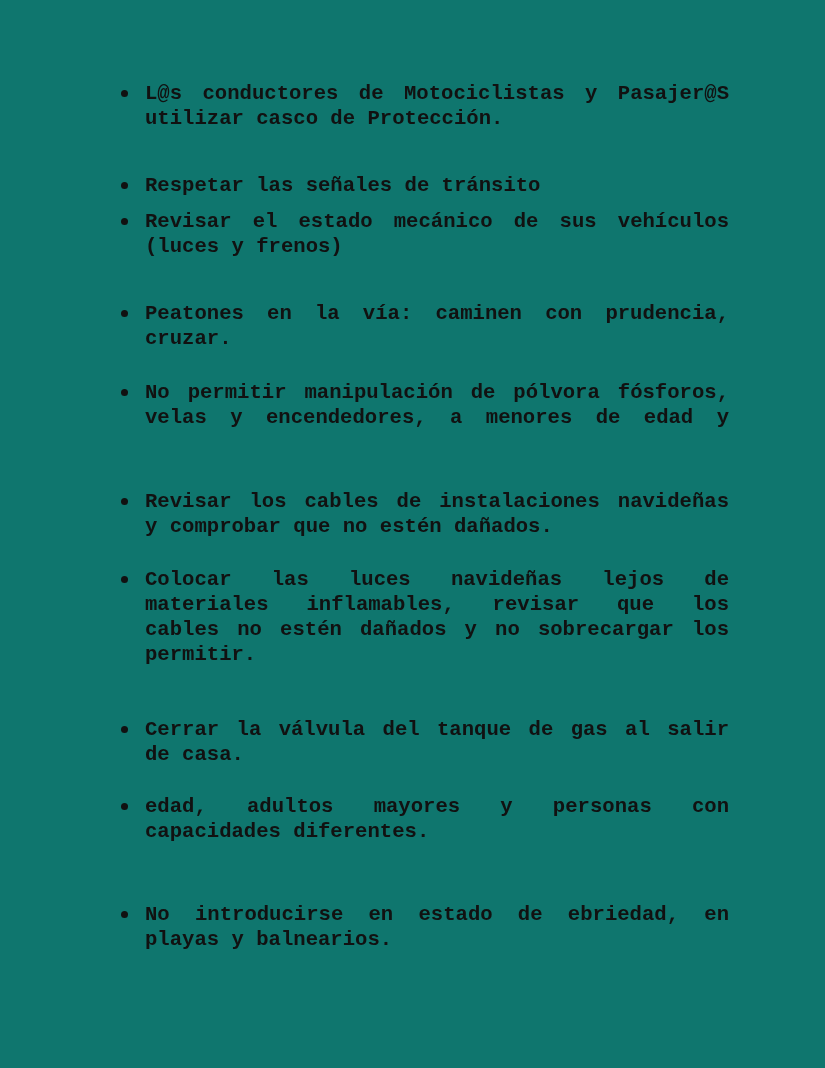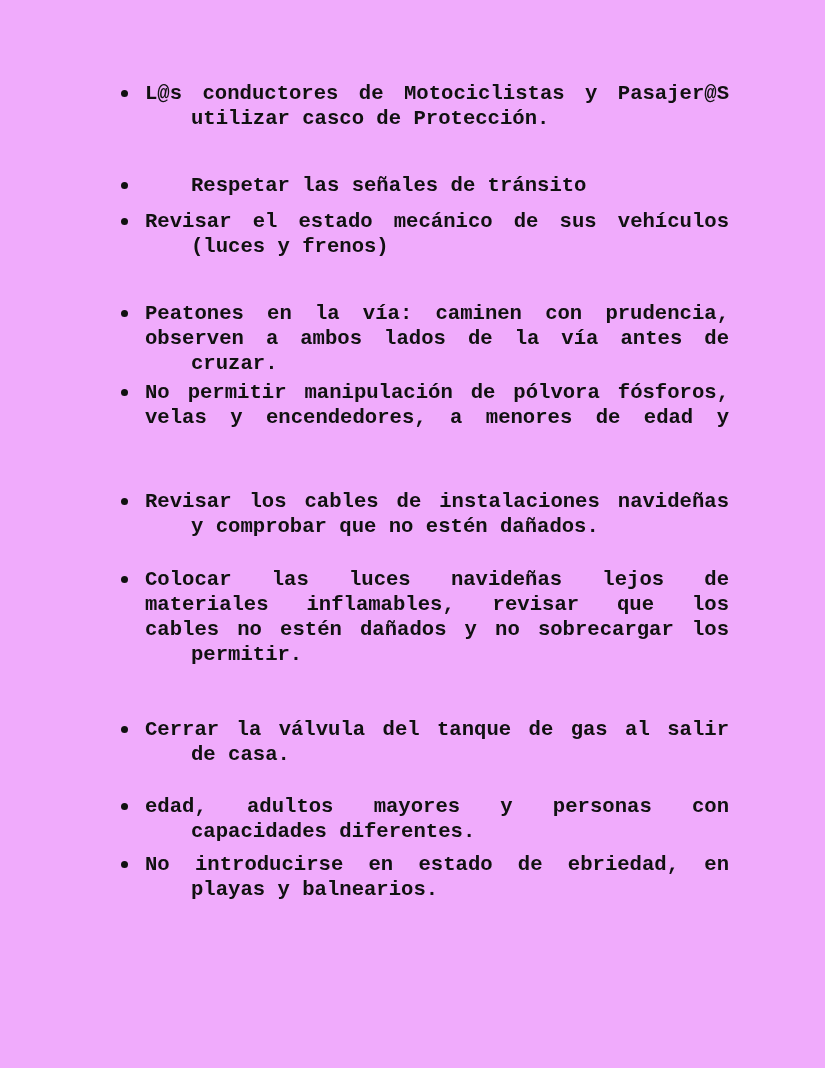--- a/index.html
+++ b/index.html
@@ -1,17 +1,17 @@
 <!DOCTYPE html>
 <html><head>
   <meta charset="utf-8">
   <style>
     html, body { margin: 0; padding: 0; background: #ffffff; }
     body { width: 825px; height: 1068px; position: relative; overflow: hidden; }
-    .page { position: absolute; left: 0; top: 0; width: 825px; height: 1068px; background: #f0abfc; }
+    .page { position: absolute; left: 0; top: 0; width: 825px; height: 1068px; background: #0f766e; }
     .item {
       position: absolute;
       left: 145px;
       width: 584px;
       font-family: "Liberation Mono", "DejaVu Sans Mono", monospace;
       font-weight: bold;
       font-size: 20.6px;
       line-height: 25px;
       color: #111111;
       text-align: justify;
@@ -20,21 +20,21 @@
     .bullet {
       position: absolute;
       left: -24px;
       top: 9px;
       width: 7px;
       height: 7px;
       border-radius: 50%;
       background: #111111;
     }
     .line { display: block; text-align: justify; text-align-last: justify; white-space: normal; }
-    .line.last { text-align-last: left; margin-left: 46px; }
+    .line.last { text-align-last: left; }
   </style>
 </head>
 <body>
 
 <div class="page">
 
   <div class="item" style="top:81px">
     <span class="bullet"></span>
     <span class="line">L@s conductores de Motociclistas y Pasajer@S</span>
     <span class="line last">utilizar casco de Protección.</span>
@@ -47,21 +47,20 @@
 
   <div class="item" style="top:209px">
     <span class="bullet"></span>
     <span class="line">Revisar el estado mecánico de sus vehículos</span>
     <span class="line last">(luces y frenos)</span>
   </div>
 
   <div class="item" style="top:301px">
     <span class="bullet"></span>
     <span class="line">Peatones en la vía: caminen con prudencia,</span>
-    <span class="line">observen a ambos lados de la vía antes de</span>
     <span class="line last">cruzar.</span>
   </div>
 
   <div class="item" style="top:380px">
     <span class="bullet"></span>
     <span class="line">No permitir manipulación de pólvora fósforos,</span>
     <span class="line">velas y encendedores, a menores de edad y</span>
   </div>
 
   <div class="item" style="top:489px">
@@ -83,19 +82,19 @@
     <span class="line">Cerrar la válvula del tanque de gas al salir</span>
     <span class="line last">de casa.</span>
   </div>
 
   <div class="item" style="top:794px">
     <span class="bullet"></span>
     <span class="line">edad, adultos mayores y personas con</span>
     <span class="line last">capacidades diferentes.</span>
   </div>
 
-  <div class="item" style="top:852px">
+  <div class="item" style="top:902px">
     <span class="bullet"></span>
     <span class="line">No introducirse en estado de ebriedad, en</span>
     <span class="line last">playas y balnearios.</span>
   </div>
 
 </div>
 
 </body></html>

